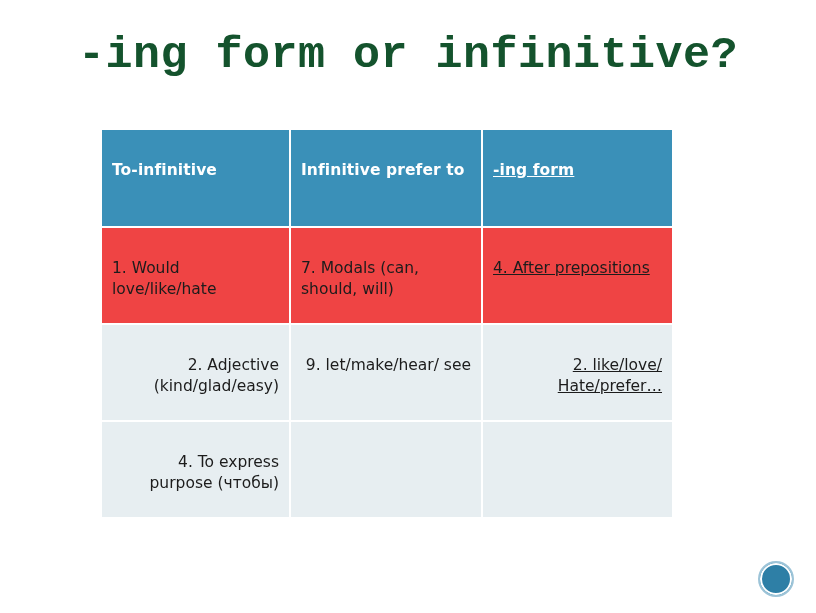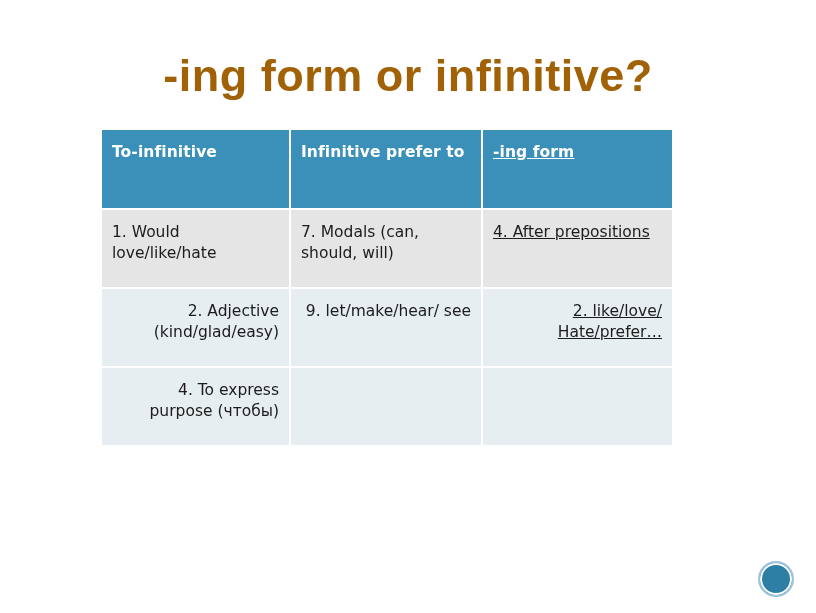--- a/index.html
+++ b/index.html
@@ -20,29 +20,29 @@
     left: 0; top: 0;
     width: 816px;
     height: 613px;
     background: #ffffff;
   }
 
   
   #slide-title {
     position: absolute;
     left: 0;
-    top: 48px;
+    top: 28px;
     width: 816px;
     text-align: center;
-    font-family: Liberation Sans, sans-serif;
+    font-family: Liberation Mono, monospace;
     font-weight: bold;
     font-size: 45px;
     line-height: 56px;
     letter-spacing: 0.5px;
-    color: #a16207;
+    color: #14532d;
     white-space: nowrap;
   }
 
   
   #grammar-table {
     position: absolute;
     left: 102px;
     top: 130px;
     width: 570px;
     border-collapse: separate;
@@ -50,21 +50,21 @@
     table-layout: fixed;
   }
 
   #grammar-table col.c1 { width: 189px; }
   #grammar-table col.c2 { width: 192px; }
   #grammar-table col.c3 { width: 189px; }
 
   #grammar-table th,
   #grammar-table td {
     vertical-align: top;
-    padding: 12px 10px 10px 10px;
+    padding: 30px 10px 10px 10px;
     font-size: 15.5px;
     line-height: 21px;
     border-right: 2px solid #ffffff;
     border-bottom: 2px solid #ffffff;
     word-wrap: break-word;
   }
   #grammar-table th:last-child,
   #grammar-table td:last-child { border-right: none; text-decoration: underline; }
   #grammar-table tr:last-child td { border-bottom: none; }
 
@@ -72,21 +72,21 @@
     background: #3a90b8;
     color: #ffffff;
     font-weight: bold;
     text-align: left;
     height: 56px;
     font-size: 15.5px;
     letter-spacing: 0.1px;
   }
 
   #grammar-table tbody tr.row-dark td {
-    background: #e5e5e5;
+    background: #ef4444;
     color: #1c1c1c;
   }
   #grammar-table tbody tr.row-light td {
     background: #e7eef1;
     color: #1c1c1c;
     text-align: right;
   }
 
   #grammar-table tbody tr.r1 td { height: 55px; }
   #grammar-table tbody tr.r2 td { height: 55px; }

